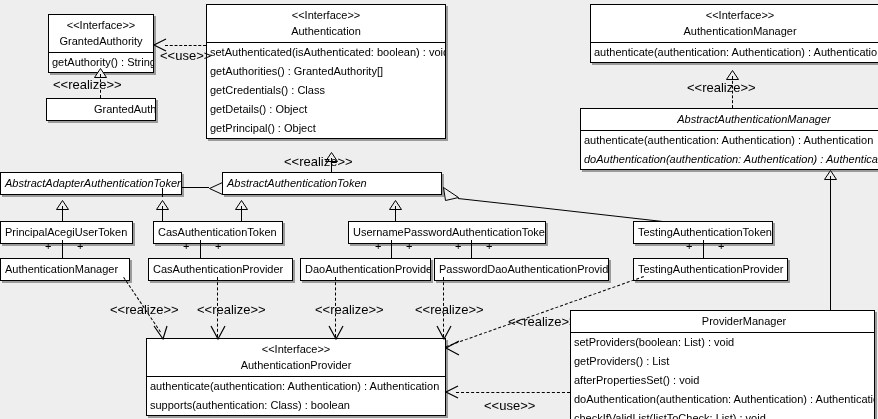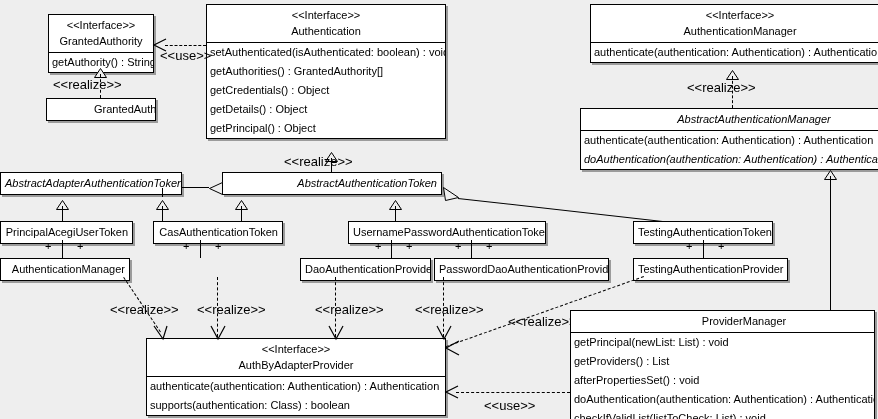--- a/index.html
+++ b/index.html
@@ -45,21 +45,21 @@
     height:19px;
     color:#000;
     padding-left:3px;
     white-space:nowrap;
     overflow:hidden;
   }
   .m.abstract{font-style:italic;}
   .onerow{
     font-size:11px;
     line-height:17px;
-    text-align:right;
+    text-align:left;
     padding:2px 4px;
     color:#000;
   }
   .onerow.abstract{font-style:italic;}
 
   
   .vline{position:absolute;width:1px;background:#000;}
   .hline{position:absolute;height:1px;background:#000;}
   .dvline{position:absolute;width:0;border-left:1px dashed #000;}
   .dhline{position:absolute;height:0;border-top:1px dashed #000;}
@@ -117,21 +117,21 @@
 
   <div class="uml" style="left:206px;top:4px;width:240px;">
     <div class="hdr">
       <div class="stereo">&lt;&lt;Interface&gt;&gt;</div>
       <div class="cname">Authentication</div>
     </div>
     <div class="sep"></div>
     <div class="members">
       <div class="m">setAuthenticated(isAuthenticated: boolean) : void</div>
       <div class="m">getAuthorities() : GrantedAuthority[]</div>
-      <div class="m">getCredentials() : Object</div>
+      <div class="m">getCredentials() : Class</div>
       <div class="m">getDetails() : Object</div>
       <div class="m">getPrincipal() : Object</div>
     </div>
   </div>
 
   <div class="dhline" style="left:165px;top:45px;width:41px;"></div>
   <div class="arrow-open" style="left:152px;top:38px;">
     <svg width="15" height="15" viewBox="0 0 15 15">
         <polyline points="14,1 2,7 14,13" fill="none" stroke="#000" stroke-width="1.2"></polyline>
       </svg>
@@ -258,34 +258,37 @@
 
   <div class="vline" style="left:62px;top:240px;height:18px;"></div>
   <div class="vline" style="left:200px;top:240px;height:18px;"></div>
   <div class="vline" style="left:391px;top:240px;height:18px;"></div>
   <div class="vline" style="left:471px;top:240px;height:18px;"></div>
   <div class="vline" style="left:703px;top:240px;height:18px;"></div>
 
   <div class="uml" style="left:0px;top:258px;width:130px;">
     <div class="onerow">AuthenticationManager</div>
   </div>
+  <div class="uml" style="left:148px;top:258px;width:145px;">
+    <div class="onerow">CasAuthenticationProvider</div>
+  </div>
   <div class="uml" style="left:300px;top:258px;width:131px;">
     <div class="onerow">DaoAuthenticationProvider</div>
   </div>
   <div class="uml" style="left:434px;top:258px;width:175px;">
     <div class="onerow">PasswordDaoAuthenticationProvider</div>
   </div>
   <div class="uml" style="left:633px;top:258px;width:155px;">
     <div class="onerow">TestingAuthenticationProvider</div>
   </div>
 
   <div class="uml" style="left:146px;top:338px;width:300px;">
     <div class="hdr">
       <div class="stereo">&lt;&lt;Interface&gt;&gt;</div>
-      <div class="cname">AuthByAdapterProvider</div>
+      <div class="cname">AuthenticationProvider</div>
     </div>
     <div class="sep"></div>
     <div class="members">
       <div class="m">authenticate(authentication: Authentication) : Authentication</div>
       <div class="m">supports(authentication: Class) : boolean</div>
     </div>
   </div>
 
   <div class="ddiag" style="left:124px;top:277px;width:66px;transform:rotate(56deg);"></div>
   <div class="arrow-open" style="left:153px;top:325px;">
@@ -324,21 +327,21 @@
     <svg width="16" height="16" viewBox="0 0 16 16">
         <polyline points="15,1 2,8 15,15" fill="none" stroke="#000" stroke-width="1.2"></polyline>
       </svg>
   </div>
   <div class="lbl" style="left:508px;top:316px;">&lt;&lt;realize&gt;&gt;</div>
 
   <div class="uml" style="left:570px;top:310px;width:305px;">
     <div class="cname compact">ProviderManager</div>
     <div class="sep"></div>
     <div class="members">
-      <div class="m">getPrincipal(newList: List) : void</div>
+      <div class="m">setProviders(boolean: List) : void</div>
       <div class="m">getProviders() : List</div>
       <div class="m">afterPropertiesSet() : void</div>
       <div class="m">doAuthentication(authentication: Authentication) : Authentication</div>
       <div class="m">checkIfValidList(listToCheck: List) : void</div>
     </div>
   </div>
 
   <div class="dhline" style="left:456px;top:392px;width:114px;"></div>
   <div class="arrow-open" style="left:444px;top:385px;">
     <svg width="15" height="15" viewBox="0 0 15 15">

